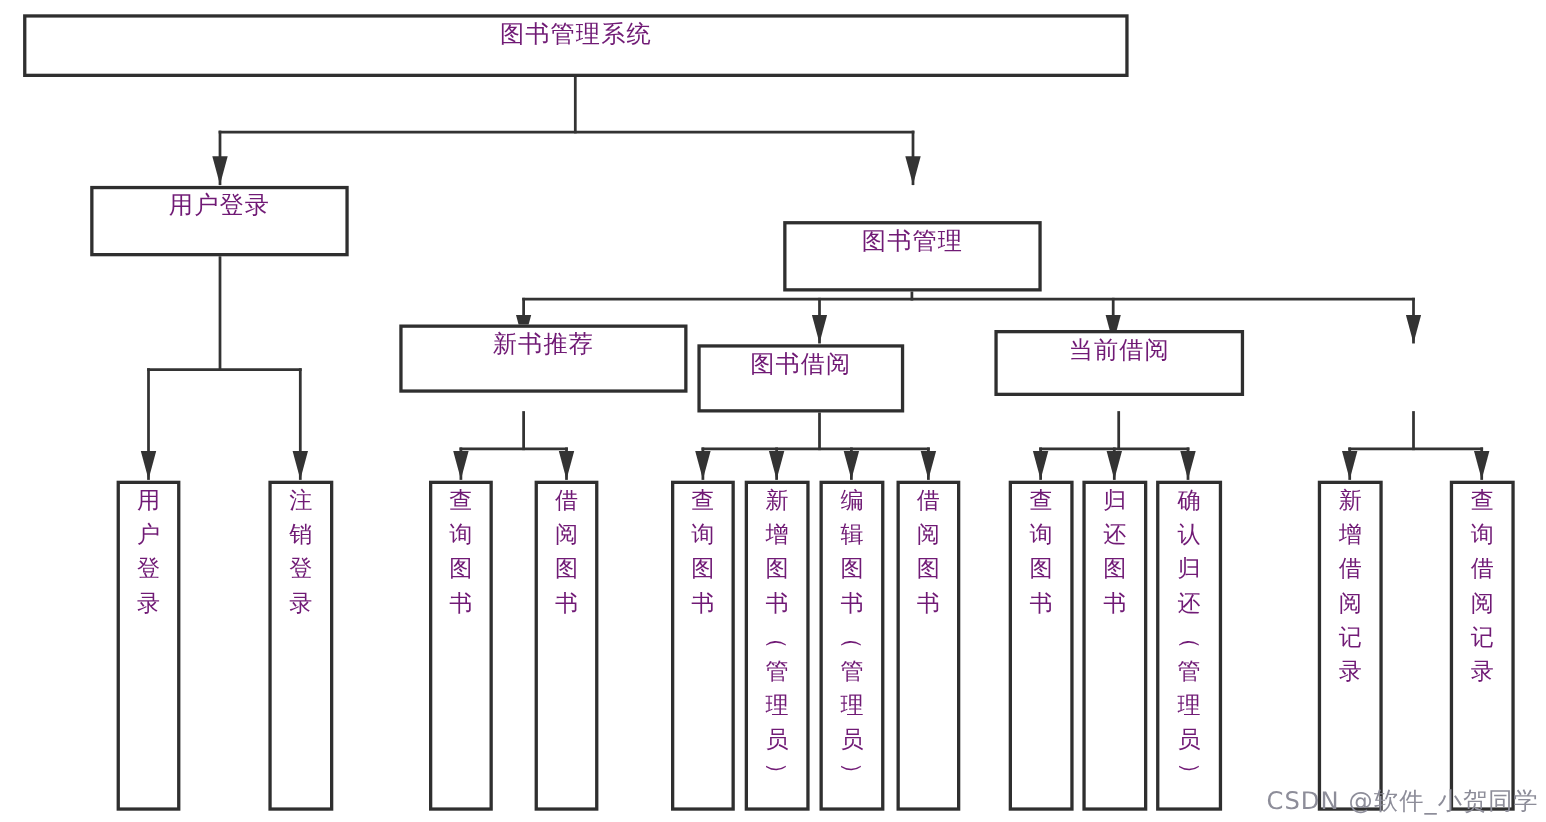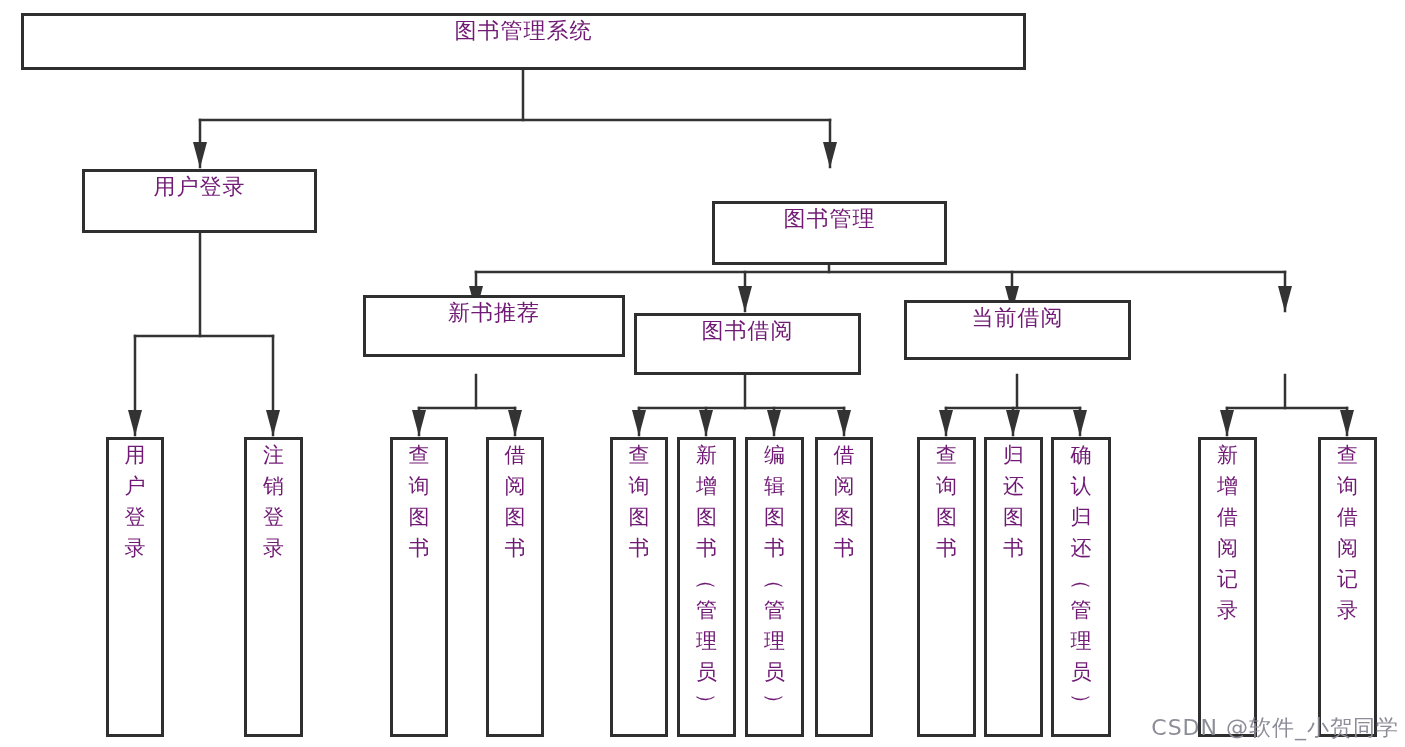--- a/index.html
+++ b/index.html
@@ -97,21 +97,21 @@
   <div class="node hnode" style="left:82px;top:169px;width:235px;height:64px;">
     <span>用户登录</span>
   </div>
   <div class="node hnode" style="left:712px;top:169px;width:235px;height:64px;margin-top:32px;">
     <span>图书管理</span>
   </div>
 
   <div class="node hnode" style="left:363px;top:295px;width:262px;height:62px;">
     <span>新书推荐</span>
   </div>
-  <div class="node hnode" style="left:634px;top:313px;width:227px;height:62px;">
+  <div class="node hnode" style="left:634px;top:313px;width:188px;height:62px;">
     <span>图书借阅</span>
   </div>
   <div class="node hnode" style="left:904px;top:300px;width:227px;height:60px;">
     <span>当前借阅</span>
   </div>
 
   <div class="node leaf" style="left:106px;top:437px;">
     <span class="vtext">
         <span>用</span>
         <span>户</span>

